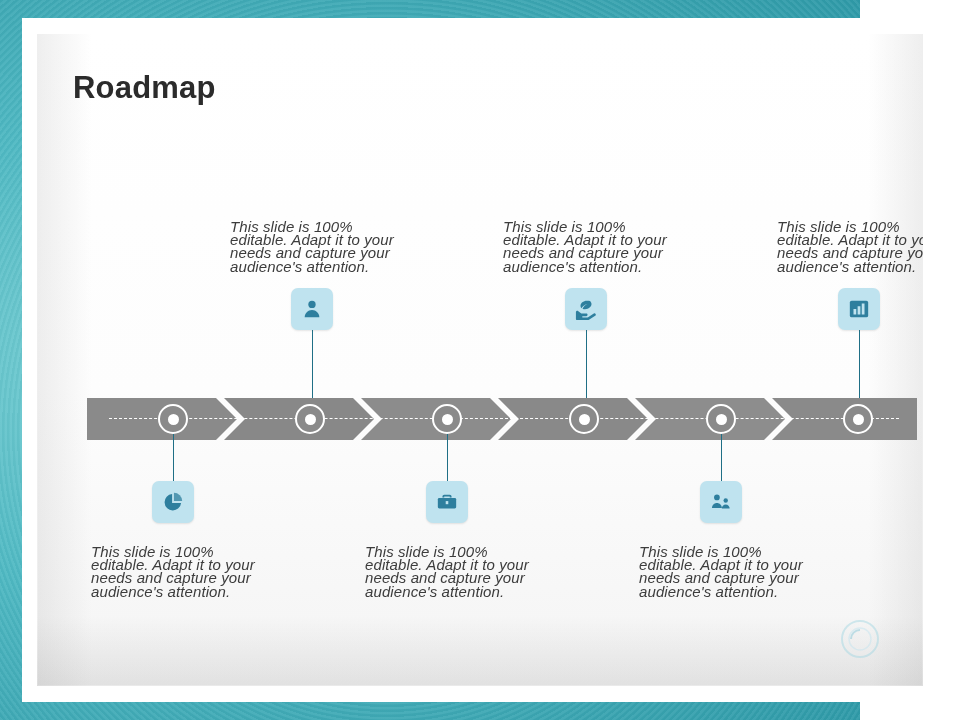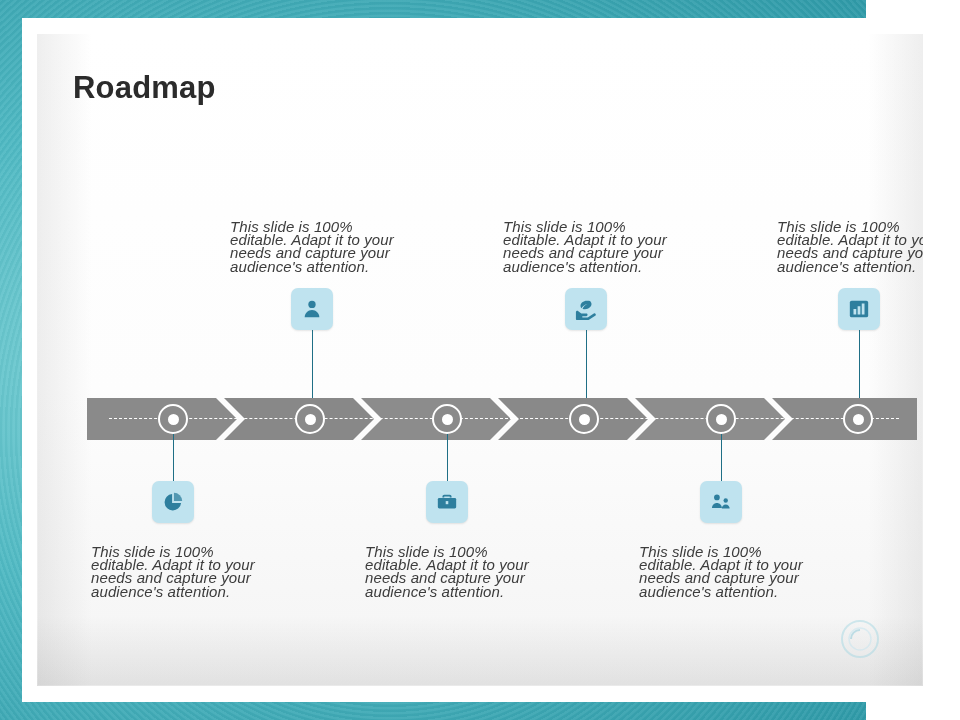--- a/index.html
+++ b/index.html
@@ -21,21 +21,20 @@
     height: 720px;
     background:
       radial-gradient(circle at 12% 18%, rgba(255,255,255,0.55) 0 6px, rgba(255,255,255,0) 7px),
       radial-gradient(circle at 30% 70%, rgba(255,255,255,0.45) 0 9px, rgba(255,255,255,0) 10px),
       radial-gradient(circle at 60% 25%, rgba(255,255,255,0.40) 0 5px, rgba(255,255,255,0) 6px),
       radial-gradient(circle at 85% 80%, rgba(255,255,255,0.50) 0 8px, rgba(255,255,255,0) 9px),
       radial-gradient(circle at 5% 88%, rgba(255,255,255,0.35) 0 11px, rgba(255,255,255,0) 12px),
       radial-gradient(circle at 95% 40%, rgba(255,255,255,0.35) 0 7px, rgba(255,255,255,0) 8px),
       radial-gradient(ellipse at 20% 50%, #79cfd4 0%, #4fb9c3 45%, #2f9aa8 100%);
     background-color: #5cc0c8;
-    padding-left: 6px;
   }
   #slide::after {
     content: "";
     position: absolute;
     inset: 0;
     background:
       repeating-radial-gradient(circle at 45% 60%, rgba(255,255,255,0.10) 0 2px, rgba(0,0,0,0.04) 3px 5px);
     opacity: .55;
     pointer-events: none;
   }

